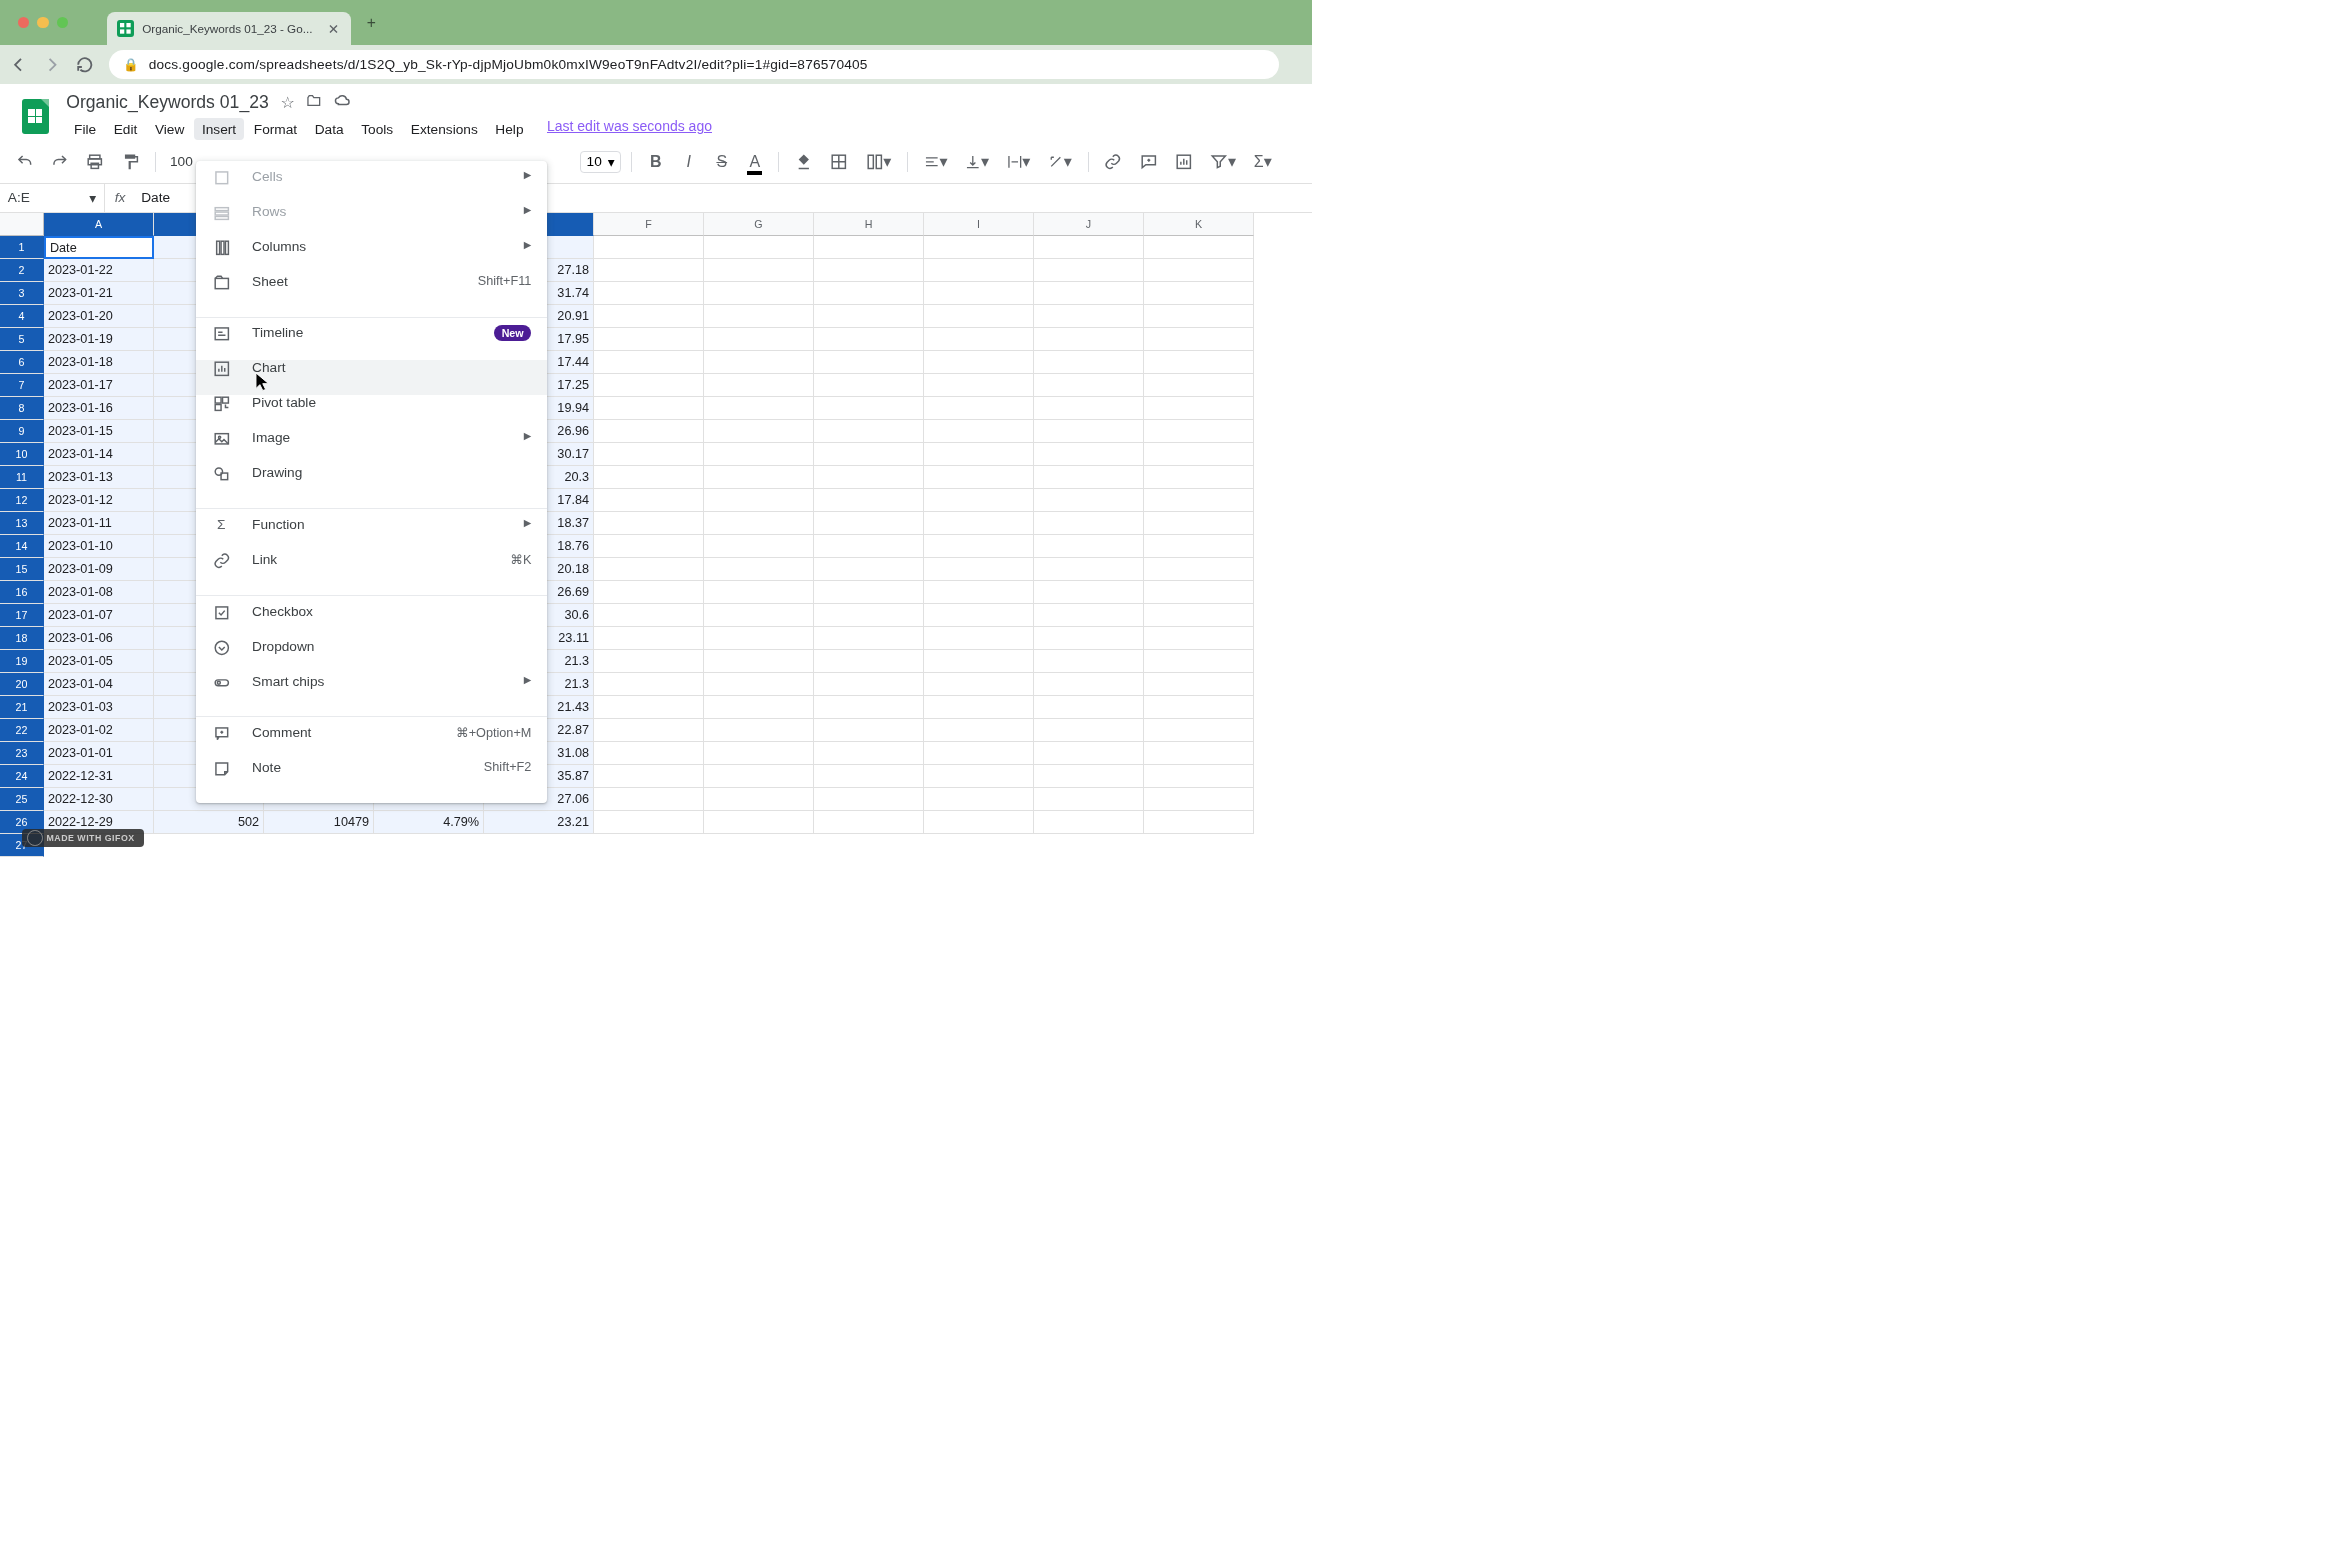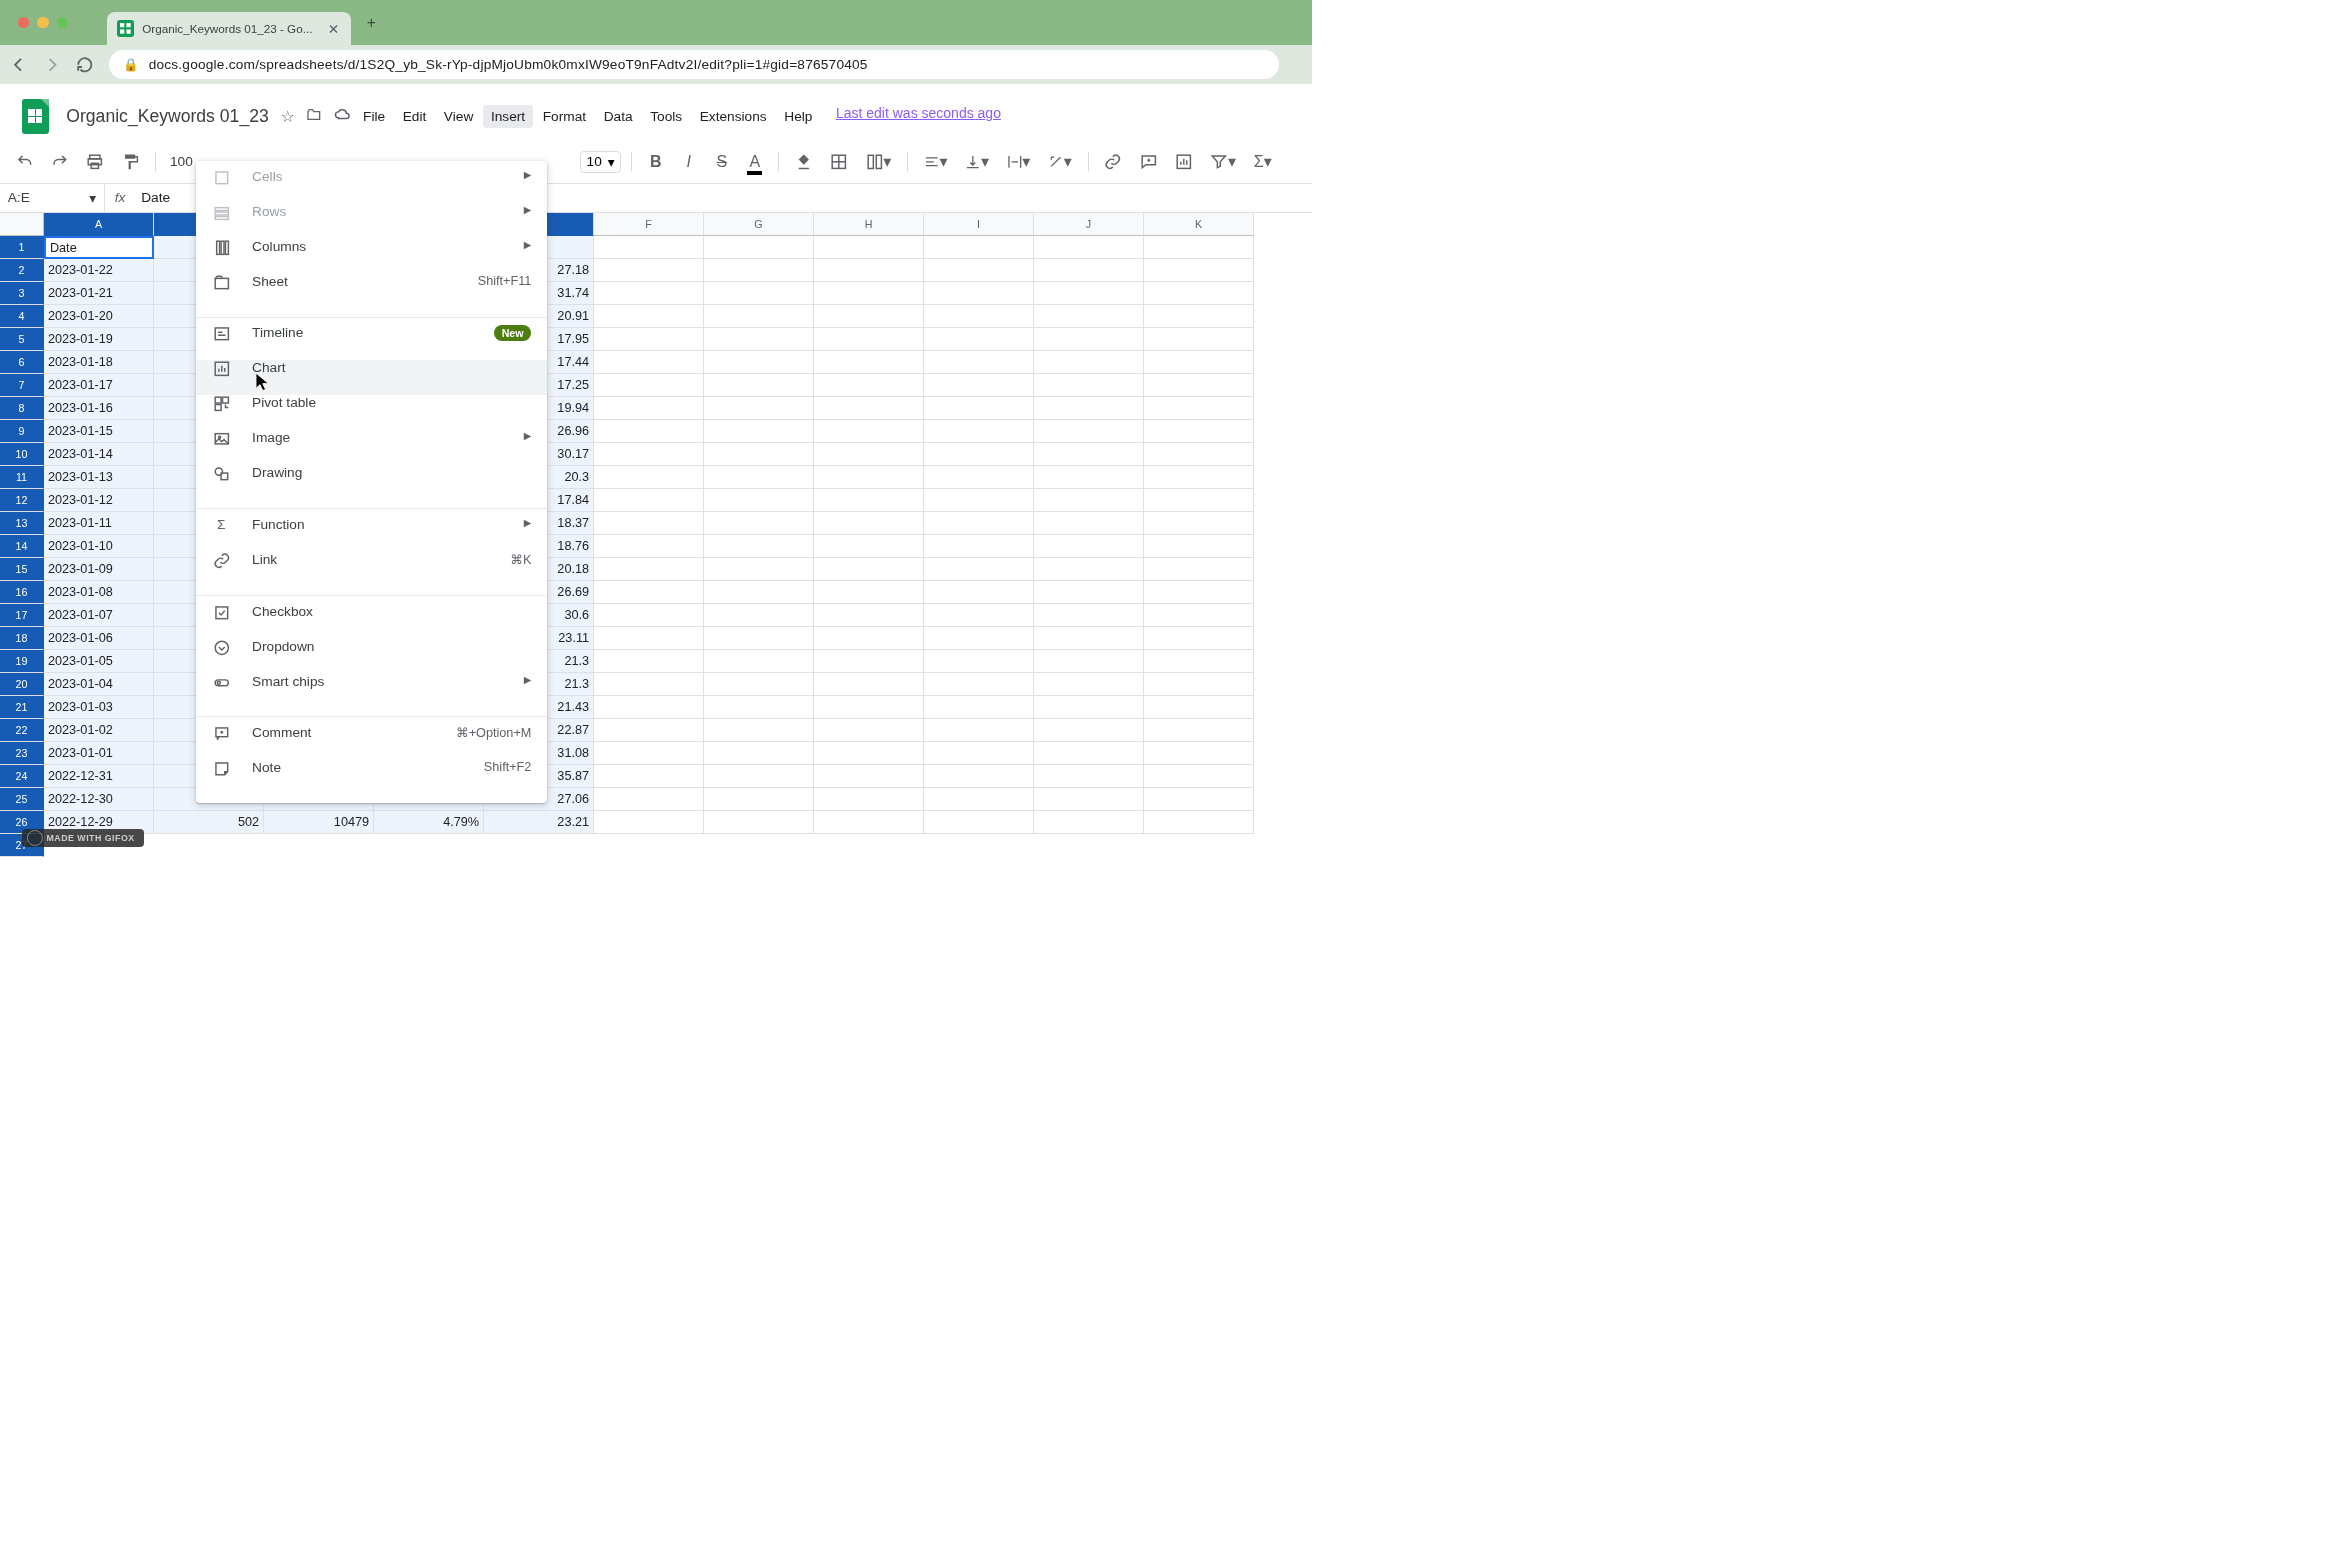--- a/index.html
+++ b/index.html
@@ -26,21 +26,21 @@
     .lock { color: #5f6368; font-size: 12.7px; }
     .url-text { font-size: 13.7px; color: #202124; letter-spacing: 0.2px; }
 
     
     .sheets-header { display: flex; align-items: center; padding: 7.8px 15.6px 0 15.6px; gap: 11.7px; background: #fff; }
     .sheets-logo { width: 39px; height: 49px; display:flex; align-items:center; justify-content:center; }
     .sheets-logo-box { width: 27px; height: 35px; background: #0f9d58; border-radius: 2.9px; position:relative; display:flex; align-items:center; justify-content:center;}
     .sheets-logo-box::before { content:''; position:absolute; top:0; right:0; border-style:solid; border-width:0 8.8px 8.8px 0; border-color: transparent #74c69a transparent transparent;}
     .sheets-logo-grid { width:13.7px; height:13.7px; display:grid; grid-template-columns:1fr 1fr; grid-template-rows:1fr 1fr; gap:1px; }
     .sheets-logo-grid div { background:white; }
-    .doc-meta { display: flex; flex-direction: row; gap: 3.9px; justify-content: flex-end; }
+    .doc-meta { display: flex; flex-direction: column; gap: 3.9px; justify-content: flex-end; }
     .doc-title-row { display: flex; align-items: center; gap: 11.7px; }
     .doc-title { font-size: 17.6px; color: #3c4043; }
     .doc-icon { color: #5f6368; }
     .menu-bar { display: flex; gap: 2px; }
     .menu-item { font-size: 13.7px; color: #202124; padding: 3.9px 7.8px; border-radius:3.9px;}
     .menu-item.active { background: #e8eaed; }
     .last-edit { font-size: 14px; color: #8b5cf6; text-decoration: underline; margin-left: 13.7px; }
 
     
     .toolbar { display: flex; align-items: center; padding: 5.9px 9.8px; border-bottom: 1px solid #e0e0e0; gap: 6px; height: 43px; }
@@ -78,21 +78,21 @@
     .dropdown { position:absolute; left:196px; top:161px; width:351px; background:#fff; border-radius:3.9px; box-shadow: 0 2px 5.9px 2px rgba(60,64,67,.15), 0 1px 2px rgba(60,64,67,.3); padding:7.8px 0; z-index:100;}
     .dd-item { display:flex; align-items:flex-start; height:35px; padding:0 15.6px; gap:21px; font-size:13.7px; color:#3c4043; position:relative;}
     .dd-item.disabled { color:#9aa0a6; }
     .dd-item.hover { background:#f1f3f4; }
     .dd-icon { width:19.5px; display:flex; justify-content:center; color:#5f6368;}
     .dd-item.disabled .dd-icon { color:#bdc1c6; }
     .dd-label { flex:1; }
     .dd-arrow { color:#5f6368; font-size:9.8px;}
     .dd-shortcut { color:#5f6368; font-size:12.7px;}
     .dd-sep { height:1px; background:#e8eaed; margin:7.8px 0;}
-    .dd-badge { background:#4d7c0f; color:white; font-size:10.7px; font-weight:bold; padding:2px 7.8px; border-radius:9.8px;}
+    .dd-badge { background:#4c1d95; color:white; font-size:10.7px; font-weight:bold; padding:2px 7.8px; border-radius:9.8px;}
 
     .cursor { position:absolute; left:254px; top:371px; z-index:200; pointer-events:none;}
 
     .watermark { position:absolute; left:21.5px; bottom:27px; background:rgba(40,40,40,0.85); color:#ccc; font-size:8.8px; font-weight:bold; padding:3.9px 9.8px 3.9px 25px; border-radius:4px; letter-spacing:0.5px; display:flex; align-items:center;}
     .watermark::before { content:''; position:absolute; left:5.9px; width:13.7px; height:13.7px; border:1.5px solid #888; border-radius:50%;}
     .dd-icon svg { width:17.6px; height:17.6px; }
   </style>
 </head>
 <body>
 

